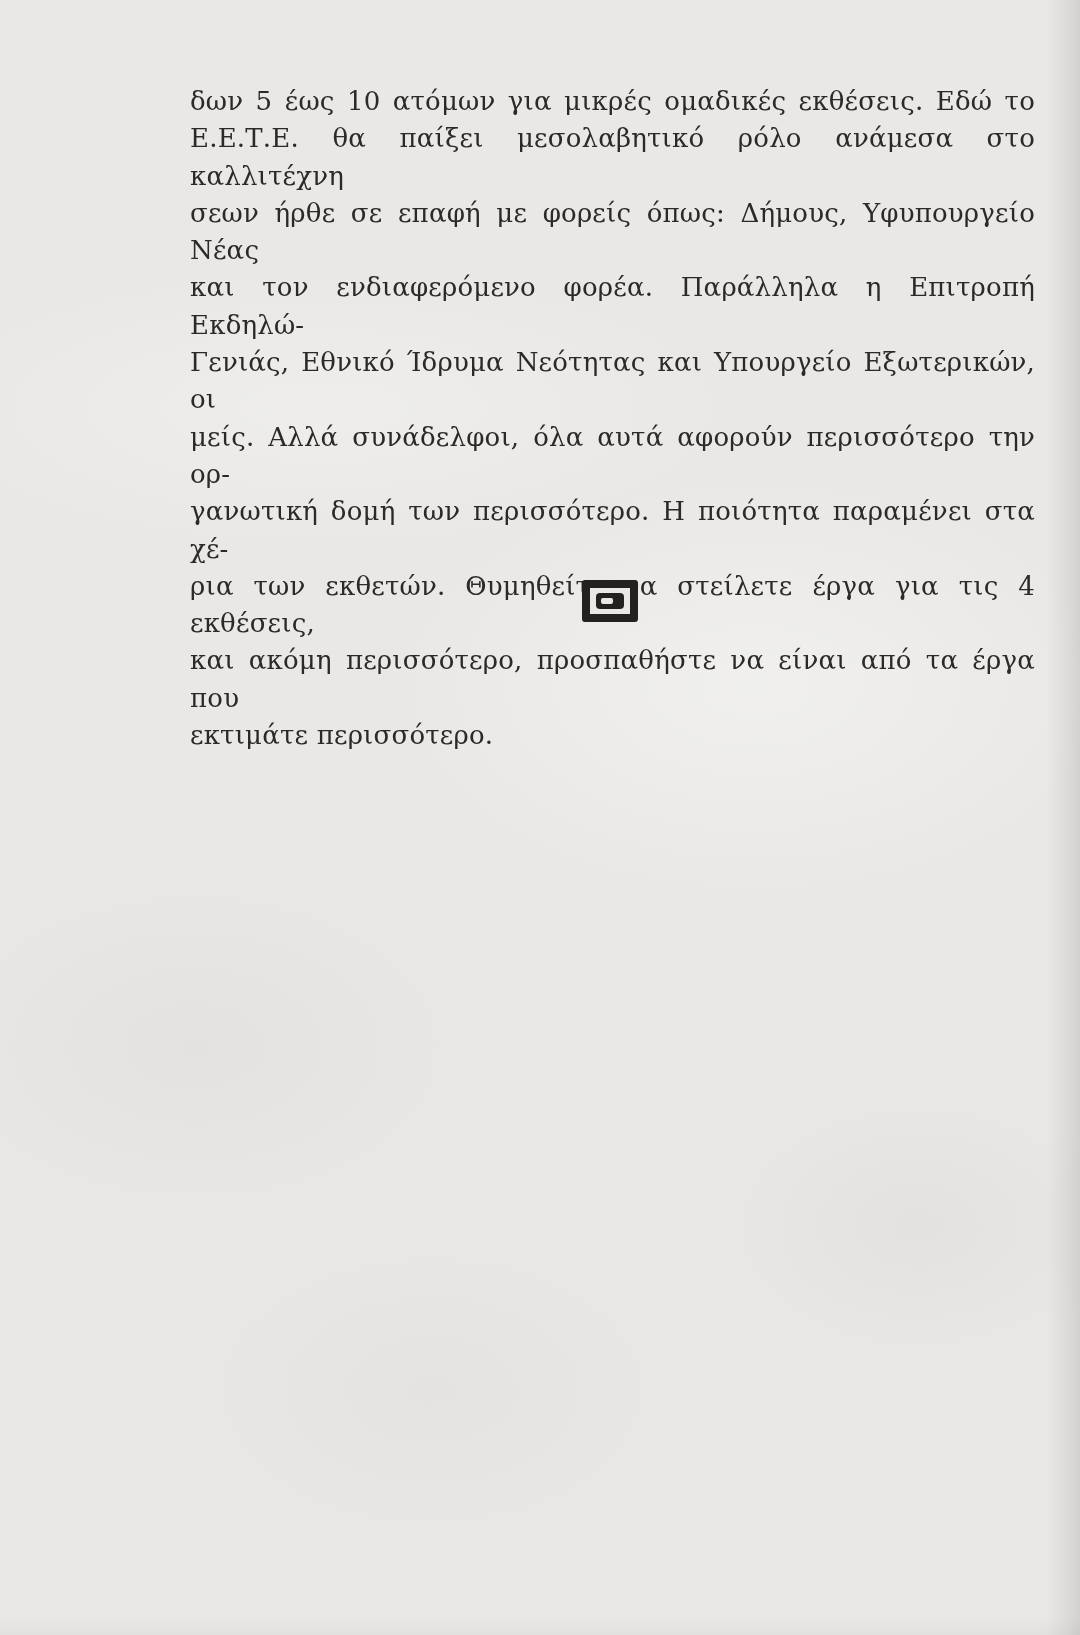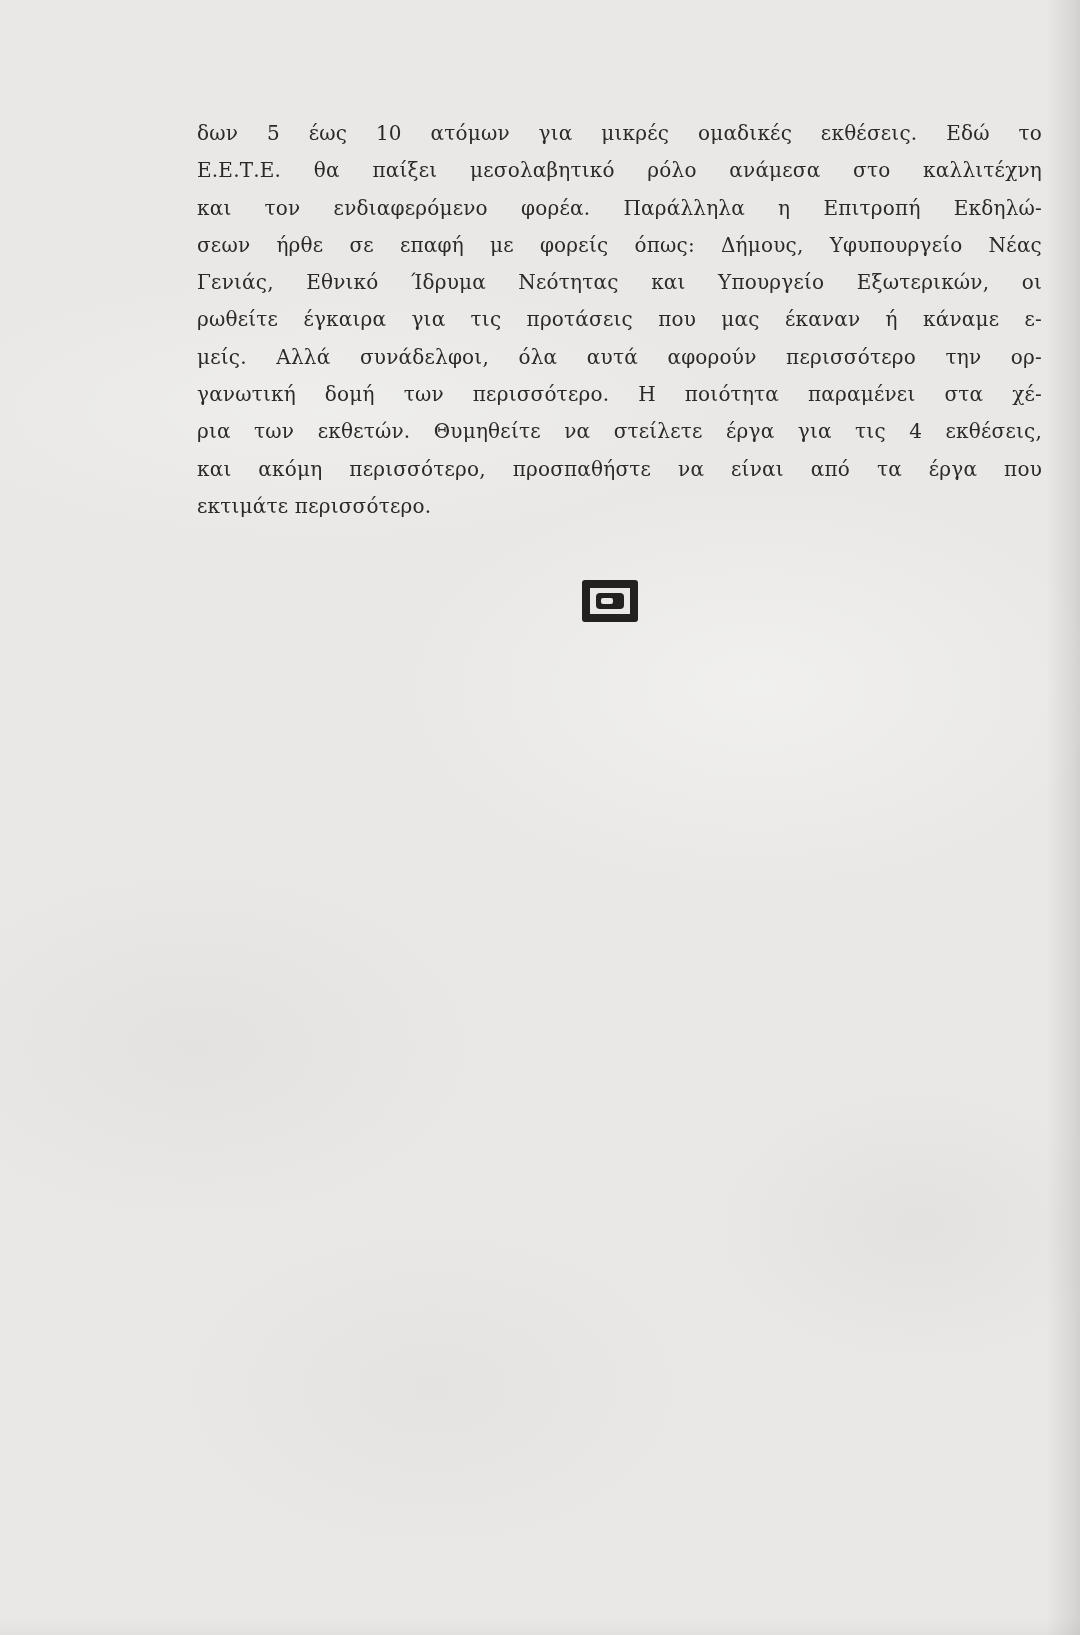--- a/index.html
+++ b/index.html
@@ -37,28 +37,27 @@
   .edge-shade-bottom {
     position: absolute;
     left: 0;
     right: 0;
     bottom: 0;
     height: 18px;
     background: linear-gradient(to bottom, rgba(90,88,84,0) 0%, rgba(90,88,84,0.05) 100%);
   }
   .text-block {
     position: absolute;
-    left: 197px;
+    left: 190px;
     top: 83px;
     width: 845px;
-    font-size: 20px;
+    font-size: 26px;
     line-height: 37.3px;
     color: #2b2a28;
     letter-spacing: 0.2px;
-    margin-top: 32px;
   }
   .text-line {
     text-align: justify;
     text-align-last: justify;
     white-space: normal;
     text-rendering: optimizeLegibility;
   }
   .text-line.last {
     text-align: right;
     text-align-last: left;
@@ -96,24 +95,23 @@
   }
 </style>
 </head>
 <body>
 
 <div class="page">
 
   <div class="text-block">
     <div class="text-line">δων 5 έως 10 ατόμων για μικρές ομαδικές εκθέσεις. Εδώ το</div>
     <div class="text-line">Ε.Ε.Τ.Ε. θα παίξει μεσολαβητικό ρόλο ανάμεσα στο καλλιτέχνη</div>
+    <div class="text-line">σεων ήρθε σε επαφή με φορείς όπως: Δήμους, Υφυπουργείο Νέας</div>
     <div class="text-line">και τον ενδιαφερόμενο φορέα. Παράλληλα η Επιτροπή Εκδηλώ-</div>
-    <div class="text-line">σεων ήρθε σε επαφή με φορείς όπως: Δήμους, Υφυπουργείο Νέας</div>
     <div class="text-line">Γενιάς, Εθνικό Ίδρυμα Νεότητας και Υπουργείο Εξωτερικών, οι</div>
-    <div class="text-line">ρωθείτε έγκαιρα για τις προτάσεις που μας έκαναν ή κάναμε ε-</div>
     <div class="text-line">μείς. Αλλά συνάδελφοι, όλα αυτά αφορούν περισσότερο την ορ-</div>
     <div class="text-line">γανωτική δομή των περισσότερο. Η ποιότητα παραμένει στα χέ-</div>
     <div class="text-line">ρια των εκθετών. Θυμηθείτε να στείλετε έργα για τις 4 εκθέσεις,</div>
     <div class="text-line">και ακόμη περισσότερο, προσπαθήστε να είναι από τα έργα που</div>
     <div class="text-line last">εκτιμάτε περισσότερο.</div>
   </div>
 
   <div class="endmark">
     <div class="inner">
       <div class="slit"></div>

